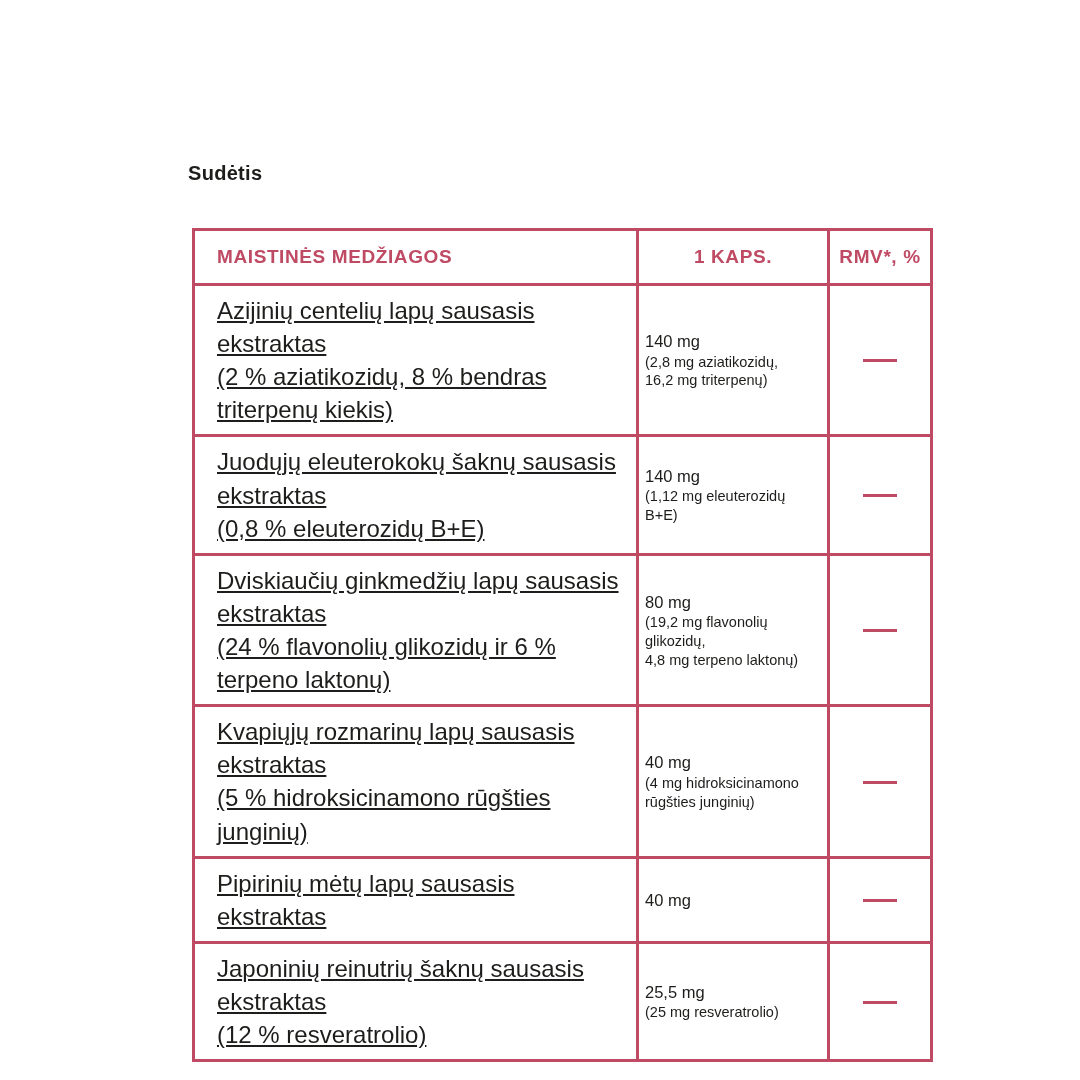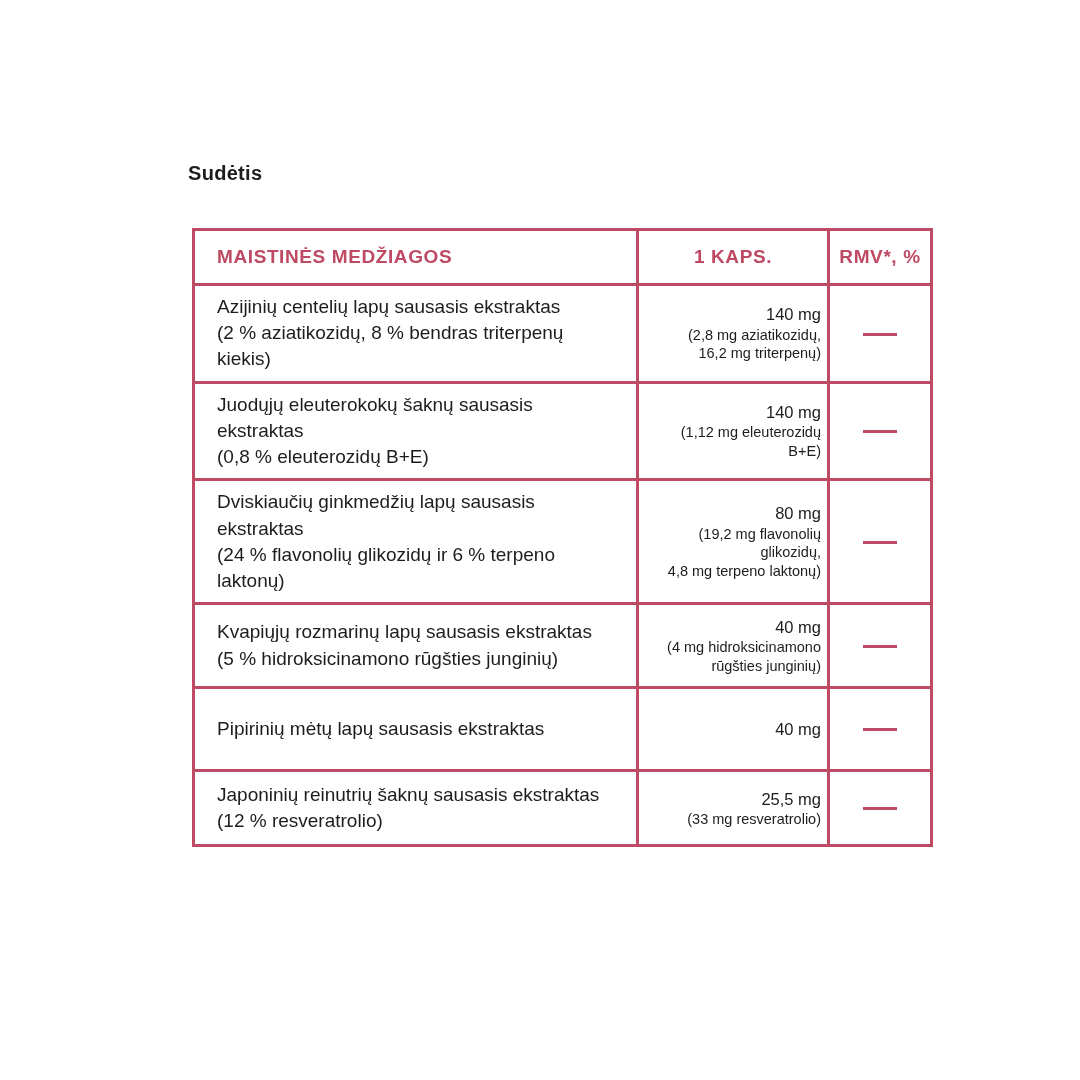--- a/index.html
+++ b/index.html
@@ -58,27 +58,28 @@
   th.hc2, th.hc3{
     text-align:center;
     font-size:19px;
     font-weight:bold;
     letter-spacing:0.6px;
     color:var(--accent);
   }
   td.name{
     text-align:left;
     padding:8px 16px 8px 22px;
-    font-size:19px;
+    font-size:24px;
     line-height:1.38;
     white-space:pre-line;
     color:var(--ink);
+    text-decoration:underline;
   }
   td.amount{
-    text-align:right;
+    text-align:left;
     padding:6px 6px;
   }
   td.amount .amt{
     font-size:16.5px;
     line-height:1.35;
     color:var(--ink);
   }
   td.amount .amt-detail{
     font-size:14.5px;
     line-height:1.3;
@@ -170,21 +171,21 @@
           <div class="amt">40 mg</div>
           <div class="amt-detail"></div>
         </td>
         <td class="rmv"><span class="dash" aria-label="—"></span></td>
       </tr>
       <tr>
         <td class="name">Japoninių reinutrių šaknų sausasis ekstraktas
 (12 % resveratrolio)</td>
         <td class="amount">
           <div class="amt">25,5 mg</div>
-          <div class="amt-detail">(33 mg resveratrolio)</div>
+          <div class="amt-detail">(25 mg resveratrolio)</div>
         </td>
         <td class="rmv"><span class="dash" aria-label="—"></span></td>
       </tr>
     </tbody>
   </table>
 
 
 </div>
 
 </body></html>

